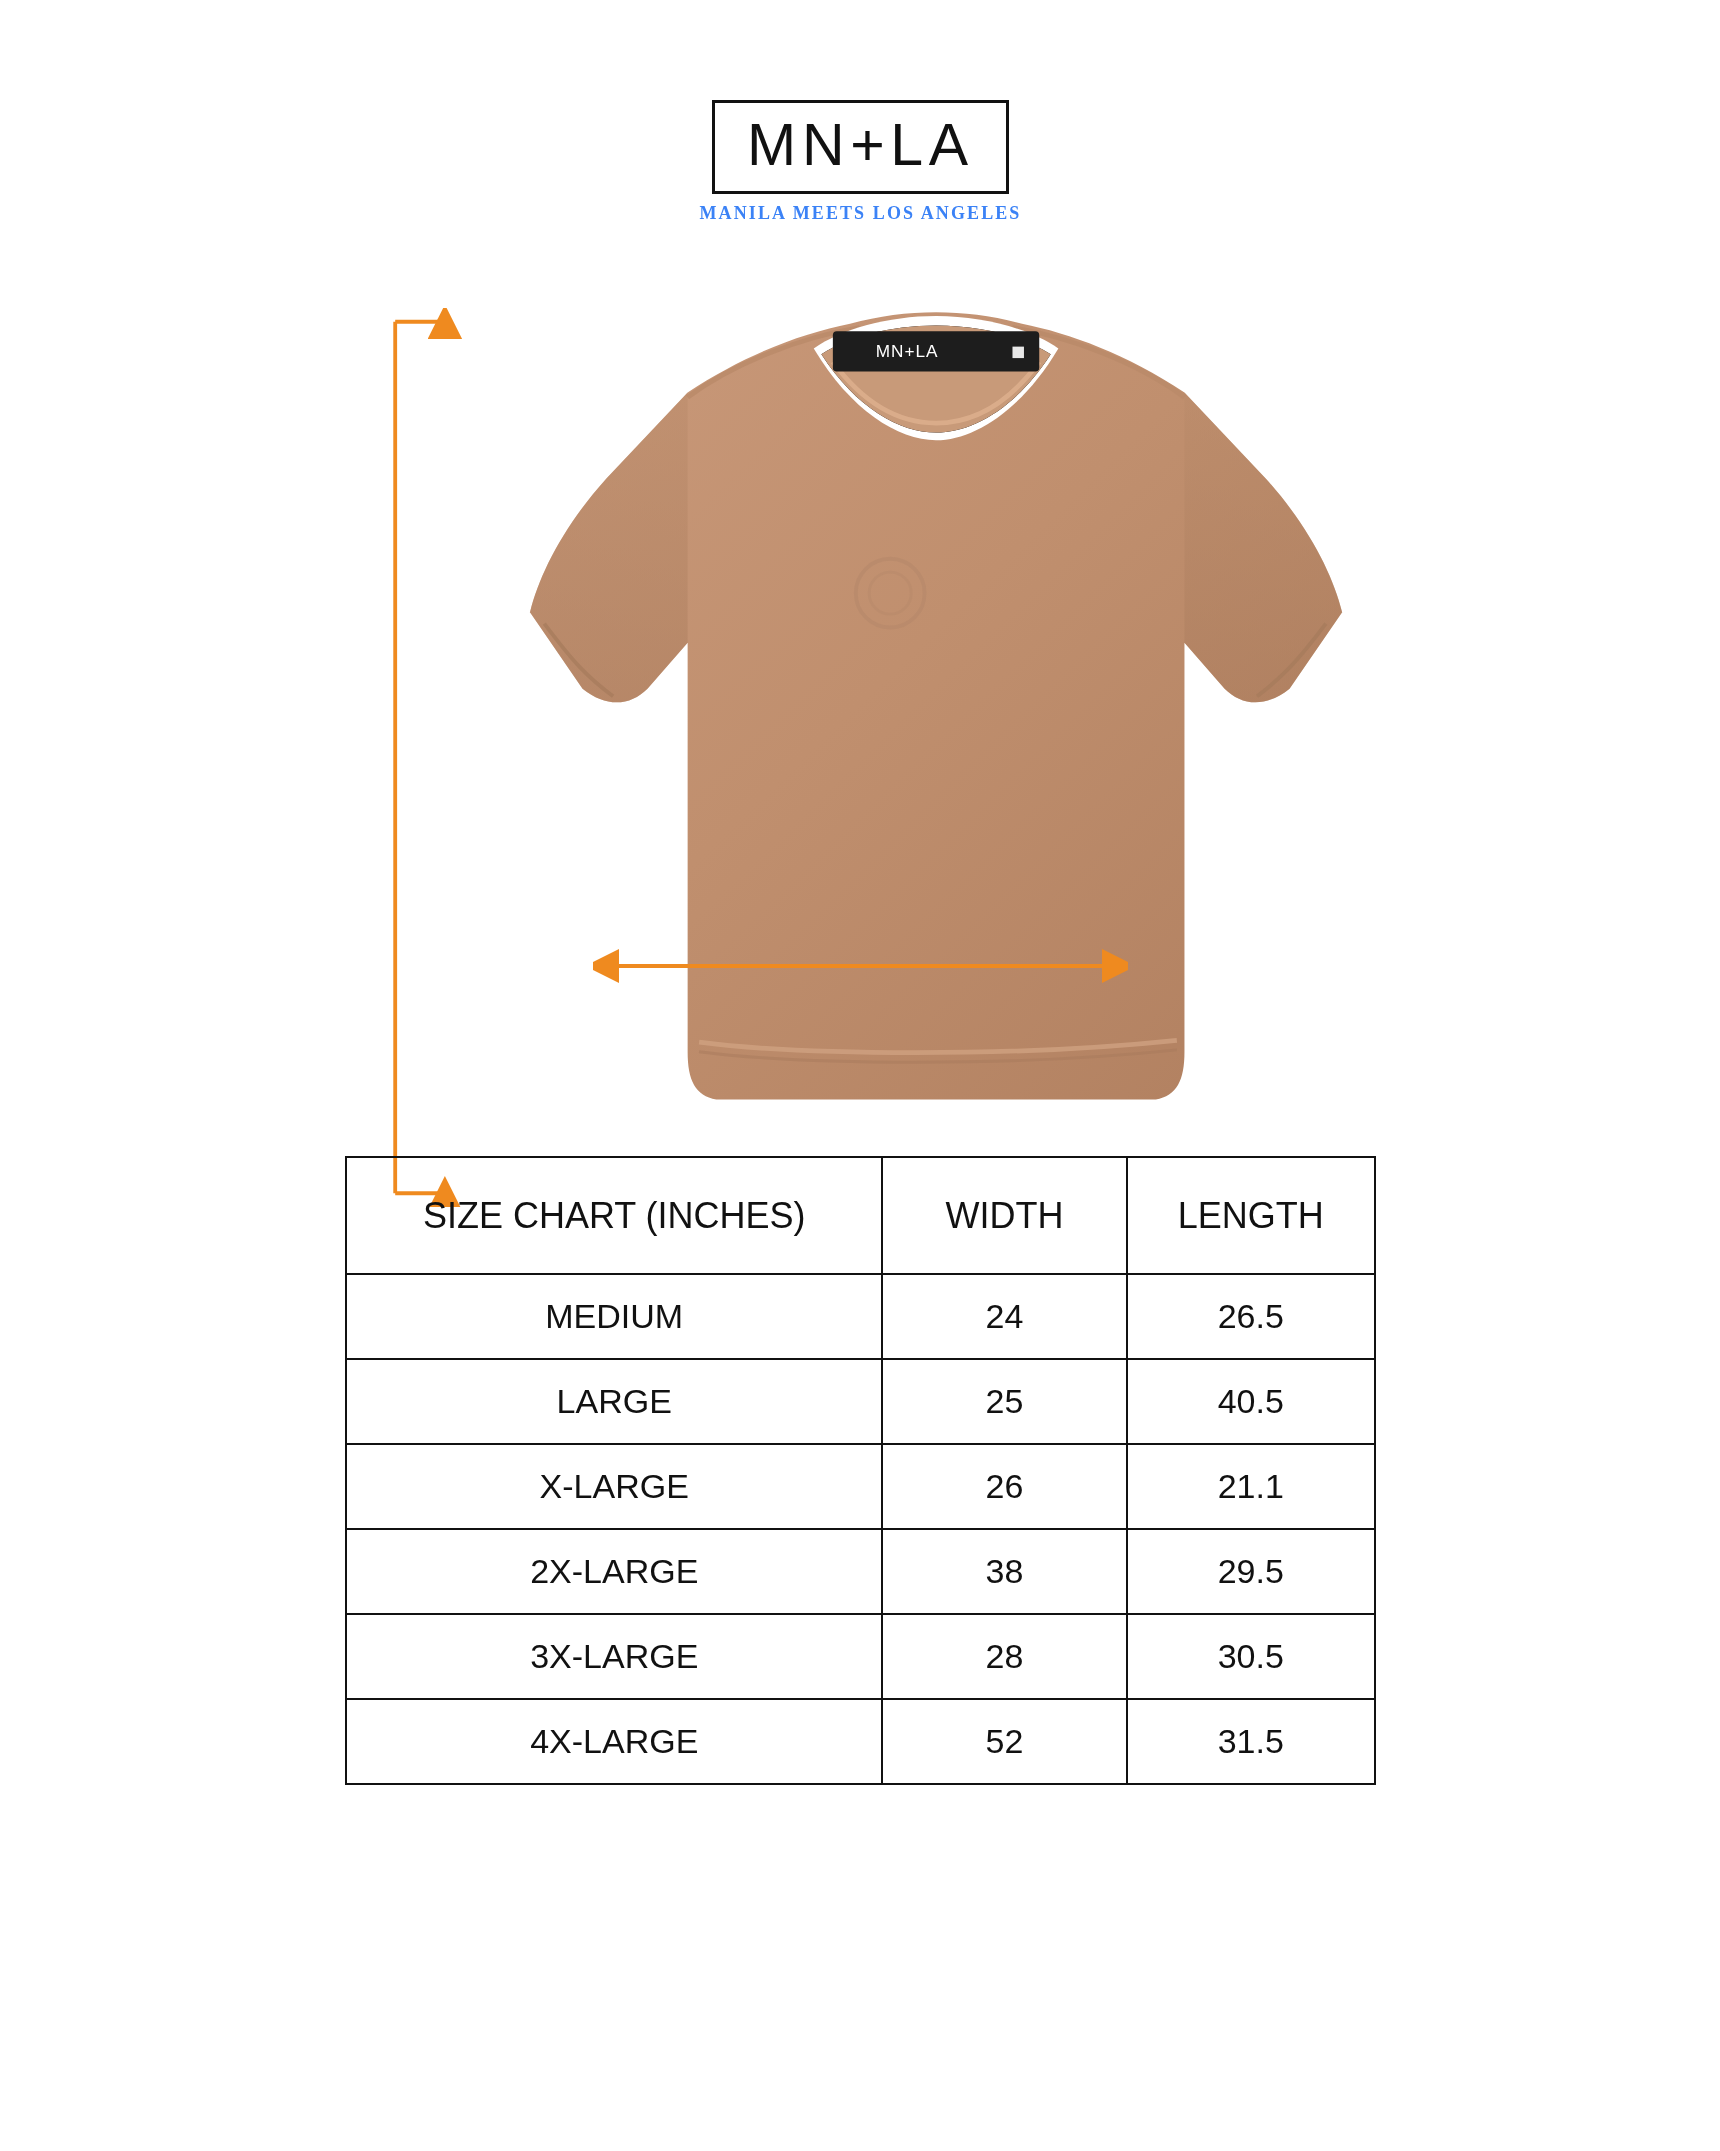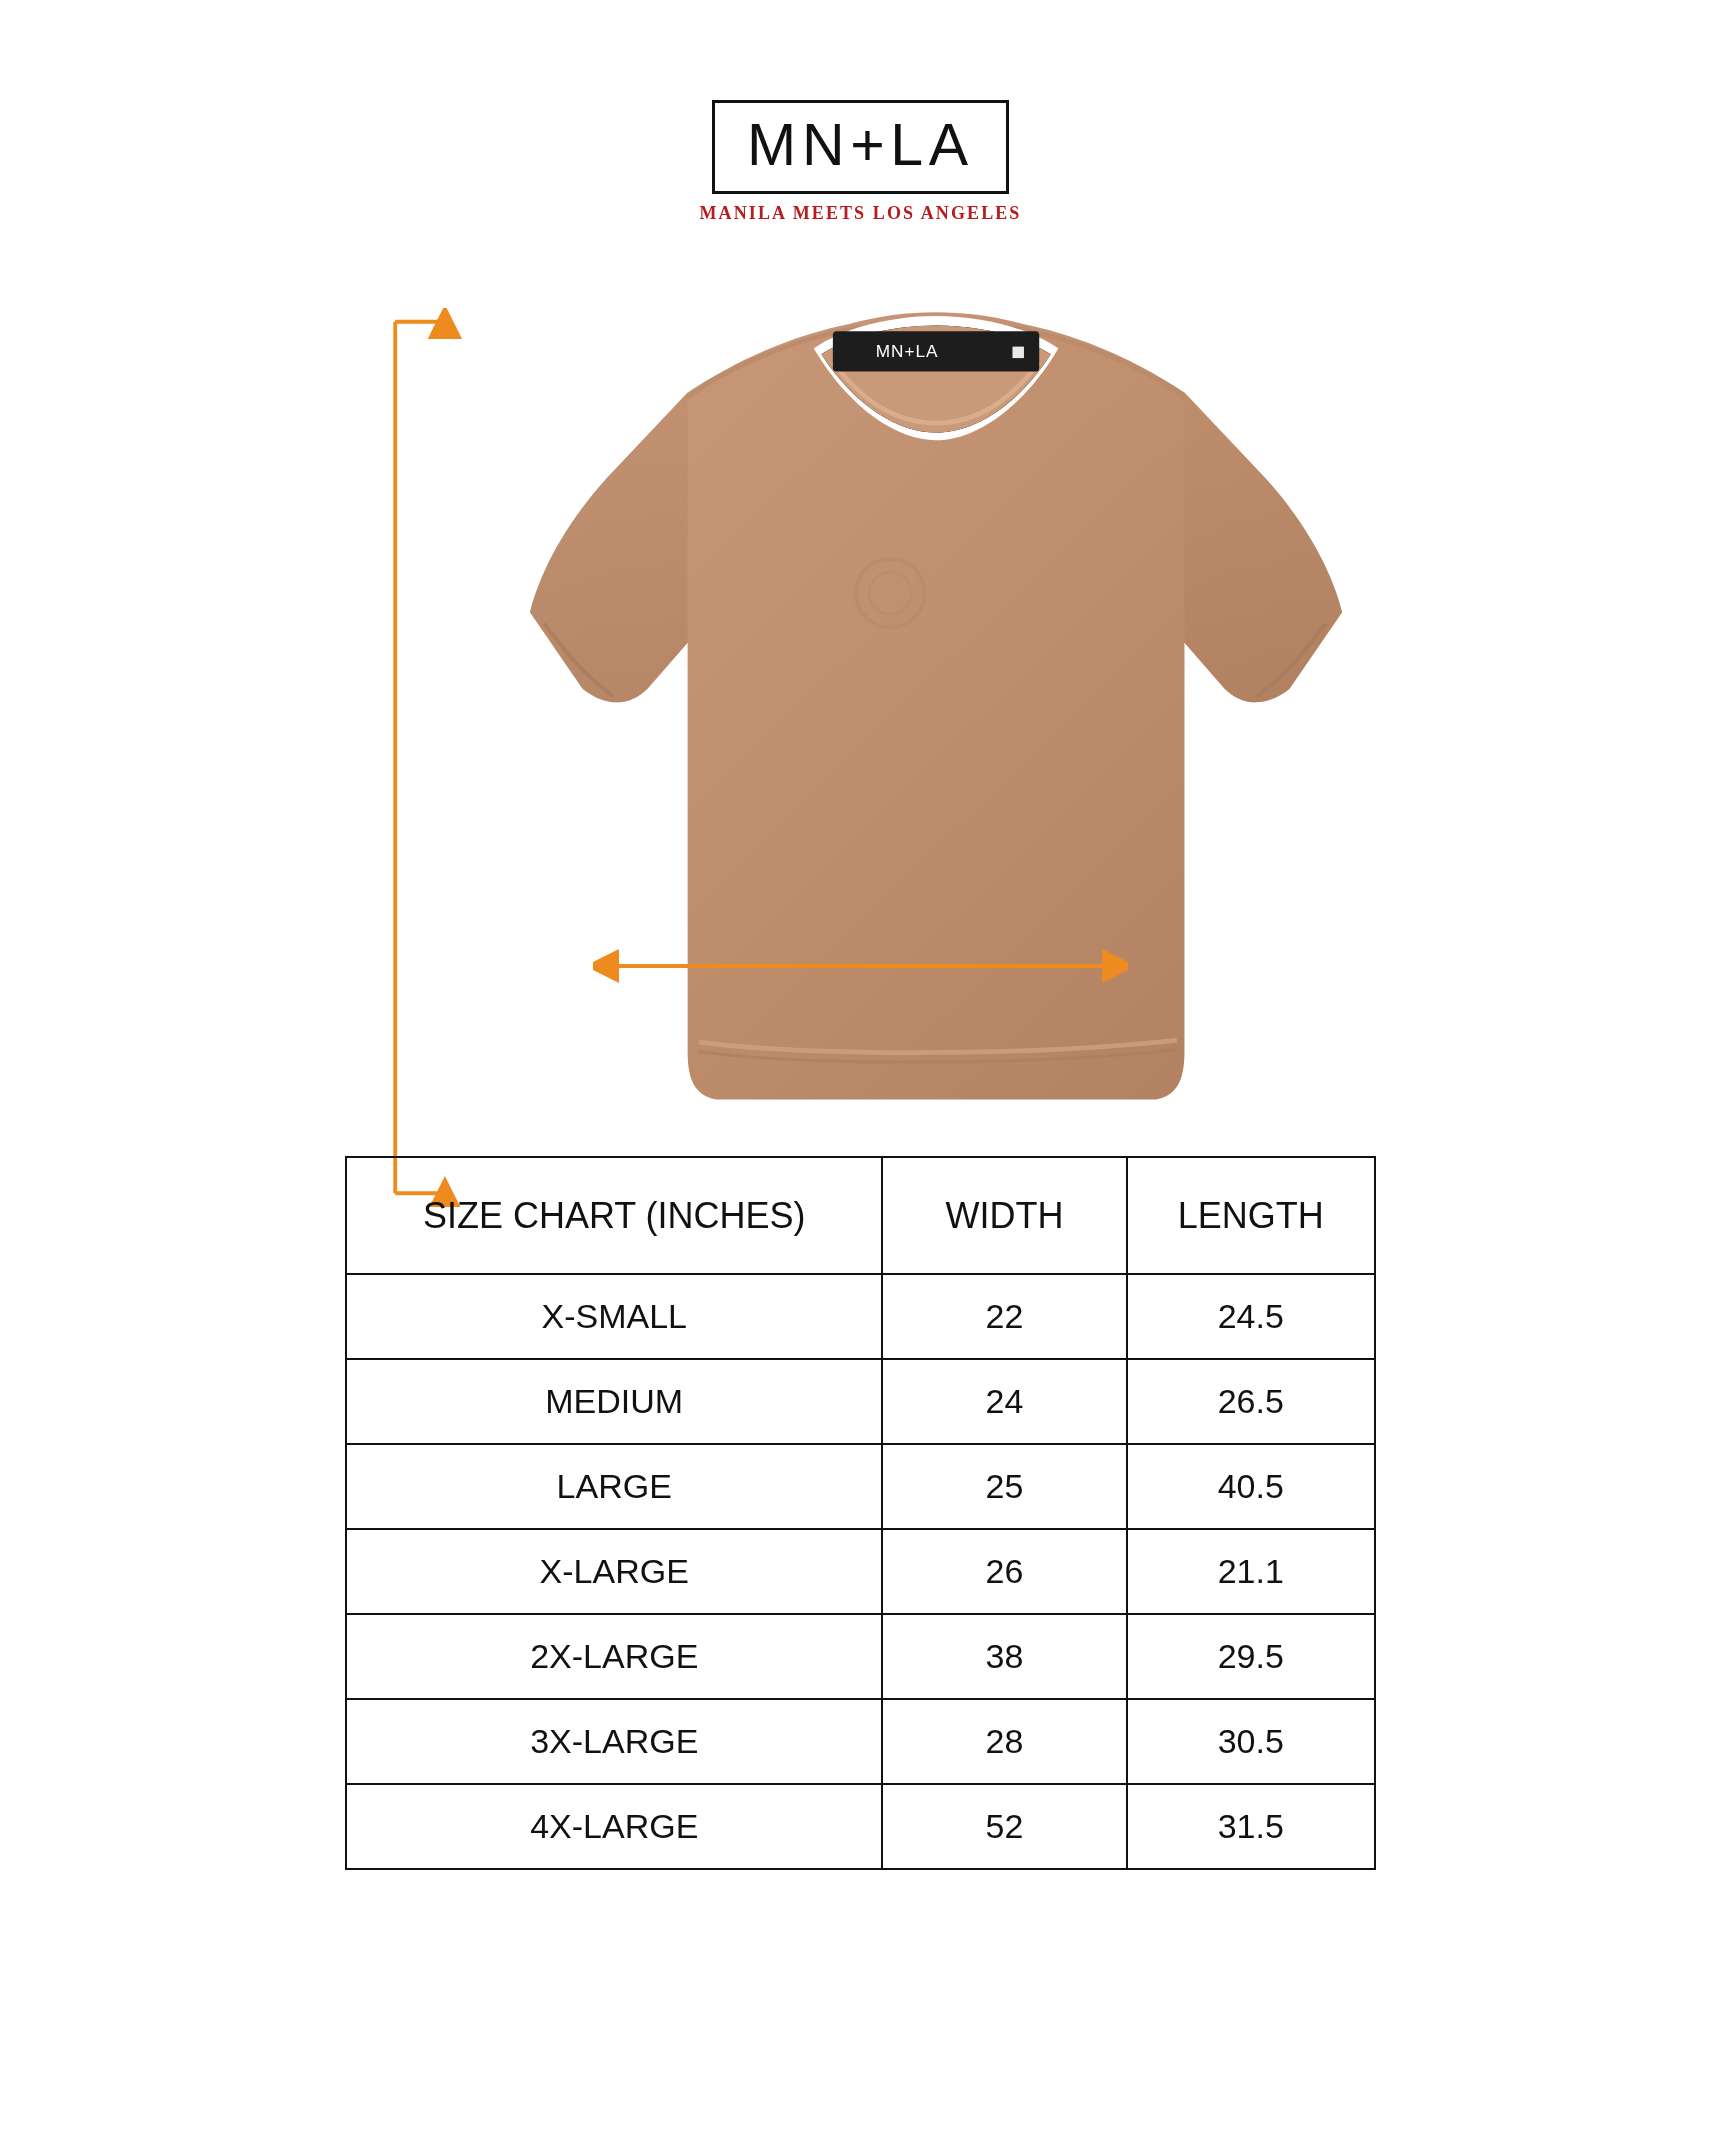--- a/index.html
+++ b/index.html
@@ -37,21 +37,21 @@
     font-family: "Liberation Sans", sans-serif;
     color: #111111;
     white-space: nowrap;
   }
   .logo-sub {
     margin-top: 9.6px;
     font-family: "Liberation Serif", serif;
     font-weight: 700;
     font-size: 18px;
     letter-spacing: 2.1px;
-    color: #b91c1c;
+    color: #3b82f6;
   }
 
   
   .garment-area {
     position: absolute;
     top: 287px;
     left: 0;
     width: 1721px;
     height: 918px;
   }
@@ -221,25 +221,20 @@
     </colgroup>
     <thead>
       <tr>
         <th>SIZE CHART (INCHES)</th>
         <th>WIDTH</th>
         <th>LENGTH</th>
       </tr>
     </thead>
     <tbody>
       <tr>
-        <td>X-SMALL</td>
-        <td>22</td>
-        <td>24.5</td>
-      </tr>
-      <tr>
         <td>MEDIUM</td>
         <td>24</td>
         <td>26.5</td>
       </tr>
       <tr>
         <td>LARGE</td>
         <td>25</td>
         <td>40.5</td>
       </tr>
       <tr>

